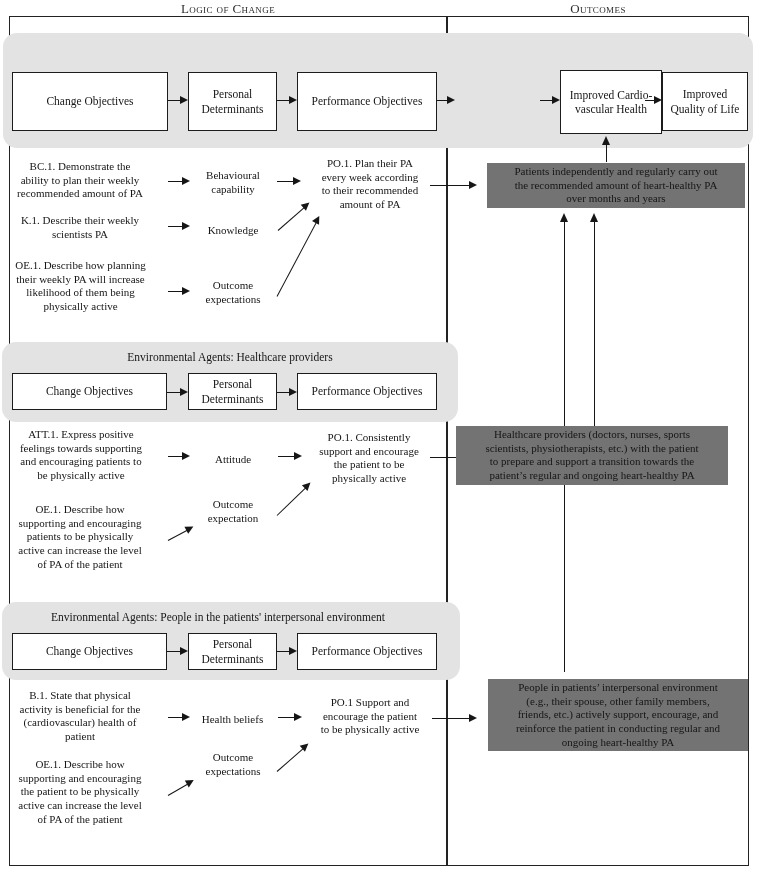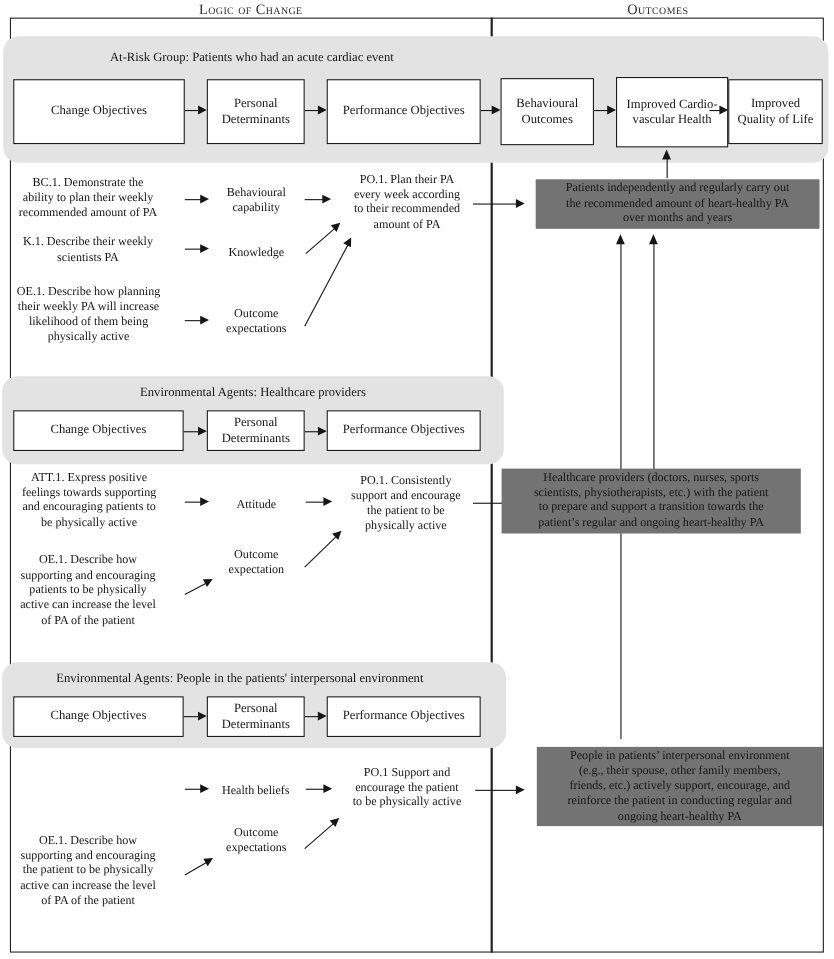--- a/index.html
+++ b/index.html
@@ -35,28 +35,26 @@
   <div class="colhead" style="left:9px;width:438px;">Logic of Change</div>
   <div class="colhead" style="left:447px;width:302px;">Outcomes</div>
 
   <div class="frame"></div>
   <div class="vdiv"></div>
 
   <div class="banner" style="left:3px;top:33px;width:750px;height:115px;"></div>
   <div class="banner" style="left:2px;top:342px;width:456px;height:80px;"></div>
   <div class="banner" style="left:2px;top:602px;width:458px;height:78px;"></div>
 
-  <div class="btitle" style="left:9px;top:46px;width:440px;">At-Risk Group: Patients who had an acute cardiac event</div>
   <div class="btitle" style="left:2px;top:351px;width:456px;">Environmental Agents: Healthcare providers</div>
   <div class="btitle" style="left:0px;top:611px;width:436px;">Environmental Agents: People in the patients' interpersonal environment</div>
 
   <div class="box" style="left:12px;top:72px;width:156px;height:59px;">Change Objectives</div>
   <div class="box" style="left:188px;top:72px;width:89px;height:59px;">Personal Determinants</div>
   <div class="box" style="left:297px;top:72px;width:140px;height:59px;">Performance Objectives</div>
-  <div class="box" style="left:455px;top:71px;width:85px;height:61px;">Behavioural Outcomes</div>
   <div class="box" style="left:560px;top:70px;width:102px;height:64px;">Improved Cardio-vascular Health</div>
   <div class="box" style="left:662px;top:72px;width:86px;height:59px;">Improved Quality of Life</div>
   <div class="arr-r" style="left:168px;top:96px;width:20px;"></div>
   <div class="arr-r" style="left:277px;top:96px;width:20px;"></div>
   <div class="arr-r" style="left:437px;top:96px;width:18px;"></div>
   <div class="arr-r" style="left:540px;top:96px;width:20px;"></div>
   <div class="arr-r" style="left:645px;top:96px;width:17px;"></div>
 
   <div class="txt" style="left:4px;top:160px;width:152px;">BC.1. Demonstrate the
 ability to plan their weekly
@@ -118,20 +116,24 @@
   <div class="diag" style="left:168px;top:536px;width:29px;transform:rotate(-28deg);"></div>
   <div class="diag" style="left:277px;top:511px;width:47px;transform:rotate(-44deg);"></div>
   <div class="arr-r" style="left:430px;top:453px;width:47px;"></div>
 
   <div class="box" style="left:12px;top:633px;width:155px;height:37px;">Change Objectives</div>
   <div class="box" style="left:188px;top:633px;width:89px;height:37px;">Personal Determinants</div>
   <div class="box" style="left:297px;top:633px;width:140px;height:37px;">Performance Objectives</div>
   <div class="arr-r" style="left:167px;top:647px;width:21px;"></div>
   <div class="arr-r" style="left:277px;top:647px;width:20px;"></div>
 
+  <div class="txt" style="left:6px;top:689px;width:148px;">B.1. State that physical
+activity is beneficial for the
+(cardiovascular) health of
+patient</div>
   <div class="txt" style="left:4px;top:758px;width:152px;">OE.1. Describe how
 supporting and encouraging
 the patient to be physically
 active can increase the level
 of PA of the patient</div>
   <div class="txt" style="left:190px;top:713px;width:85px;">Health beliefs</div>
   <div class="txt" style="left:196px;top:751px;width:74px;">Outcome
 expectations</div>
   <div class="txt" style="left:303px;top:696px;width:134px;">PO.1 Support and
 encourage the patient

